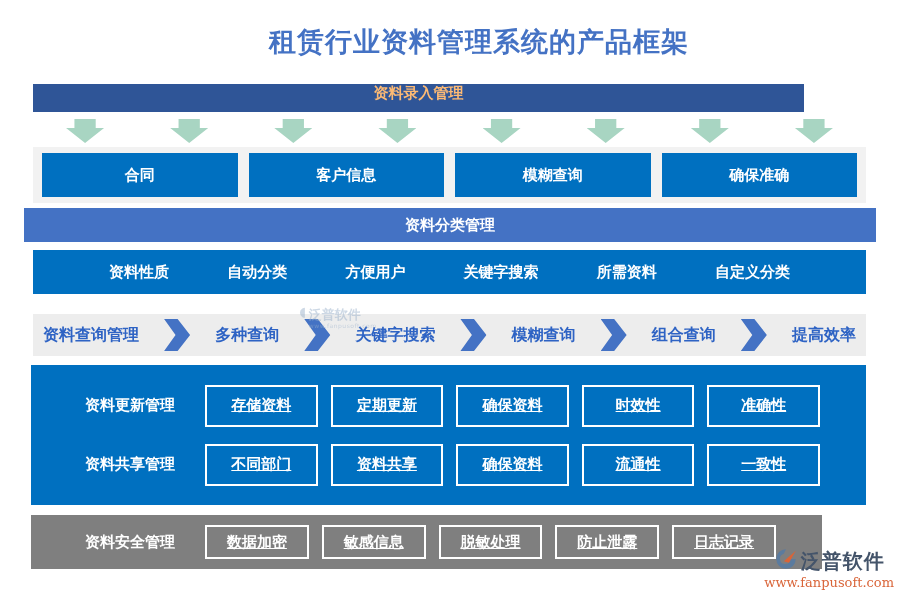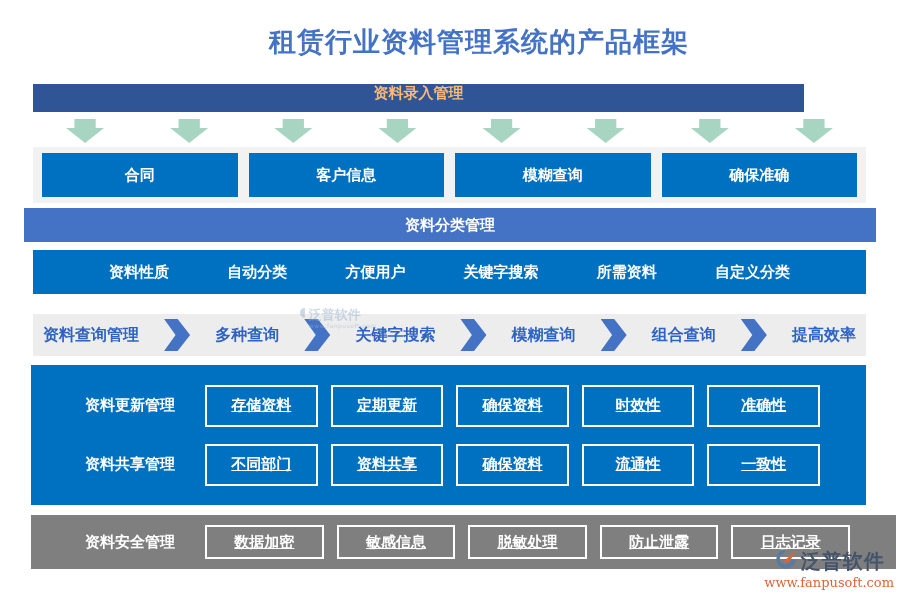--- a/index.html
+++ b/index.html
@@ -45,21 +45,21 @@
                 background:#0070C0; display:flex; flex-direction:column;
                 justify-content:center; gap:17px; }
   .panel-row { display:flex; align-items:center; }
   .row-label { width:174px; text-align:center; color:#fff; font-size:15px;
                font-weight:bold; white-space:nowrap;padding-left:24px; }
   .box-strip { flex:1; display:flex; gap:13px; padding-right:46px; }
   .wbox { flex:1; height:42px; border:2px solid #fff; color:#fff; font-size:15px;
           font-weight:bold; display:flex; align-items:center; justify-content:center;
           white-space:nowrap;text-decoration:underline; }
 
-  .gray-panel { position:absolute; top:515px; left:31px; width:865px; height:54px;
+  .gray-panel { position:absolute; top:515px; left:31px; width:791px; height:54px;
                 background:#7F7F7F; display:flex; align-items:center; }
   .gray-panel .wbox { height:34px; }
 
   .watermark { position:absolute; top:305px; left:299px; z-index:3; opacity:.5;
                color:#9DB3CC; line-height:1.1; pointer-events:none; display:flex; gap:3px; }
   .wm-glyph { font-size:13px; }
   .wm-text { font-size:13px; font-weight:bold; }
   .wm-sub { font-size:6px; display:block; letter-spacing:.5px; }
 
   .brand { position:absolute; top:547px; right:6px; z-index:5; text-align:center; }

